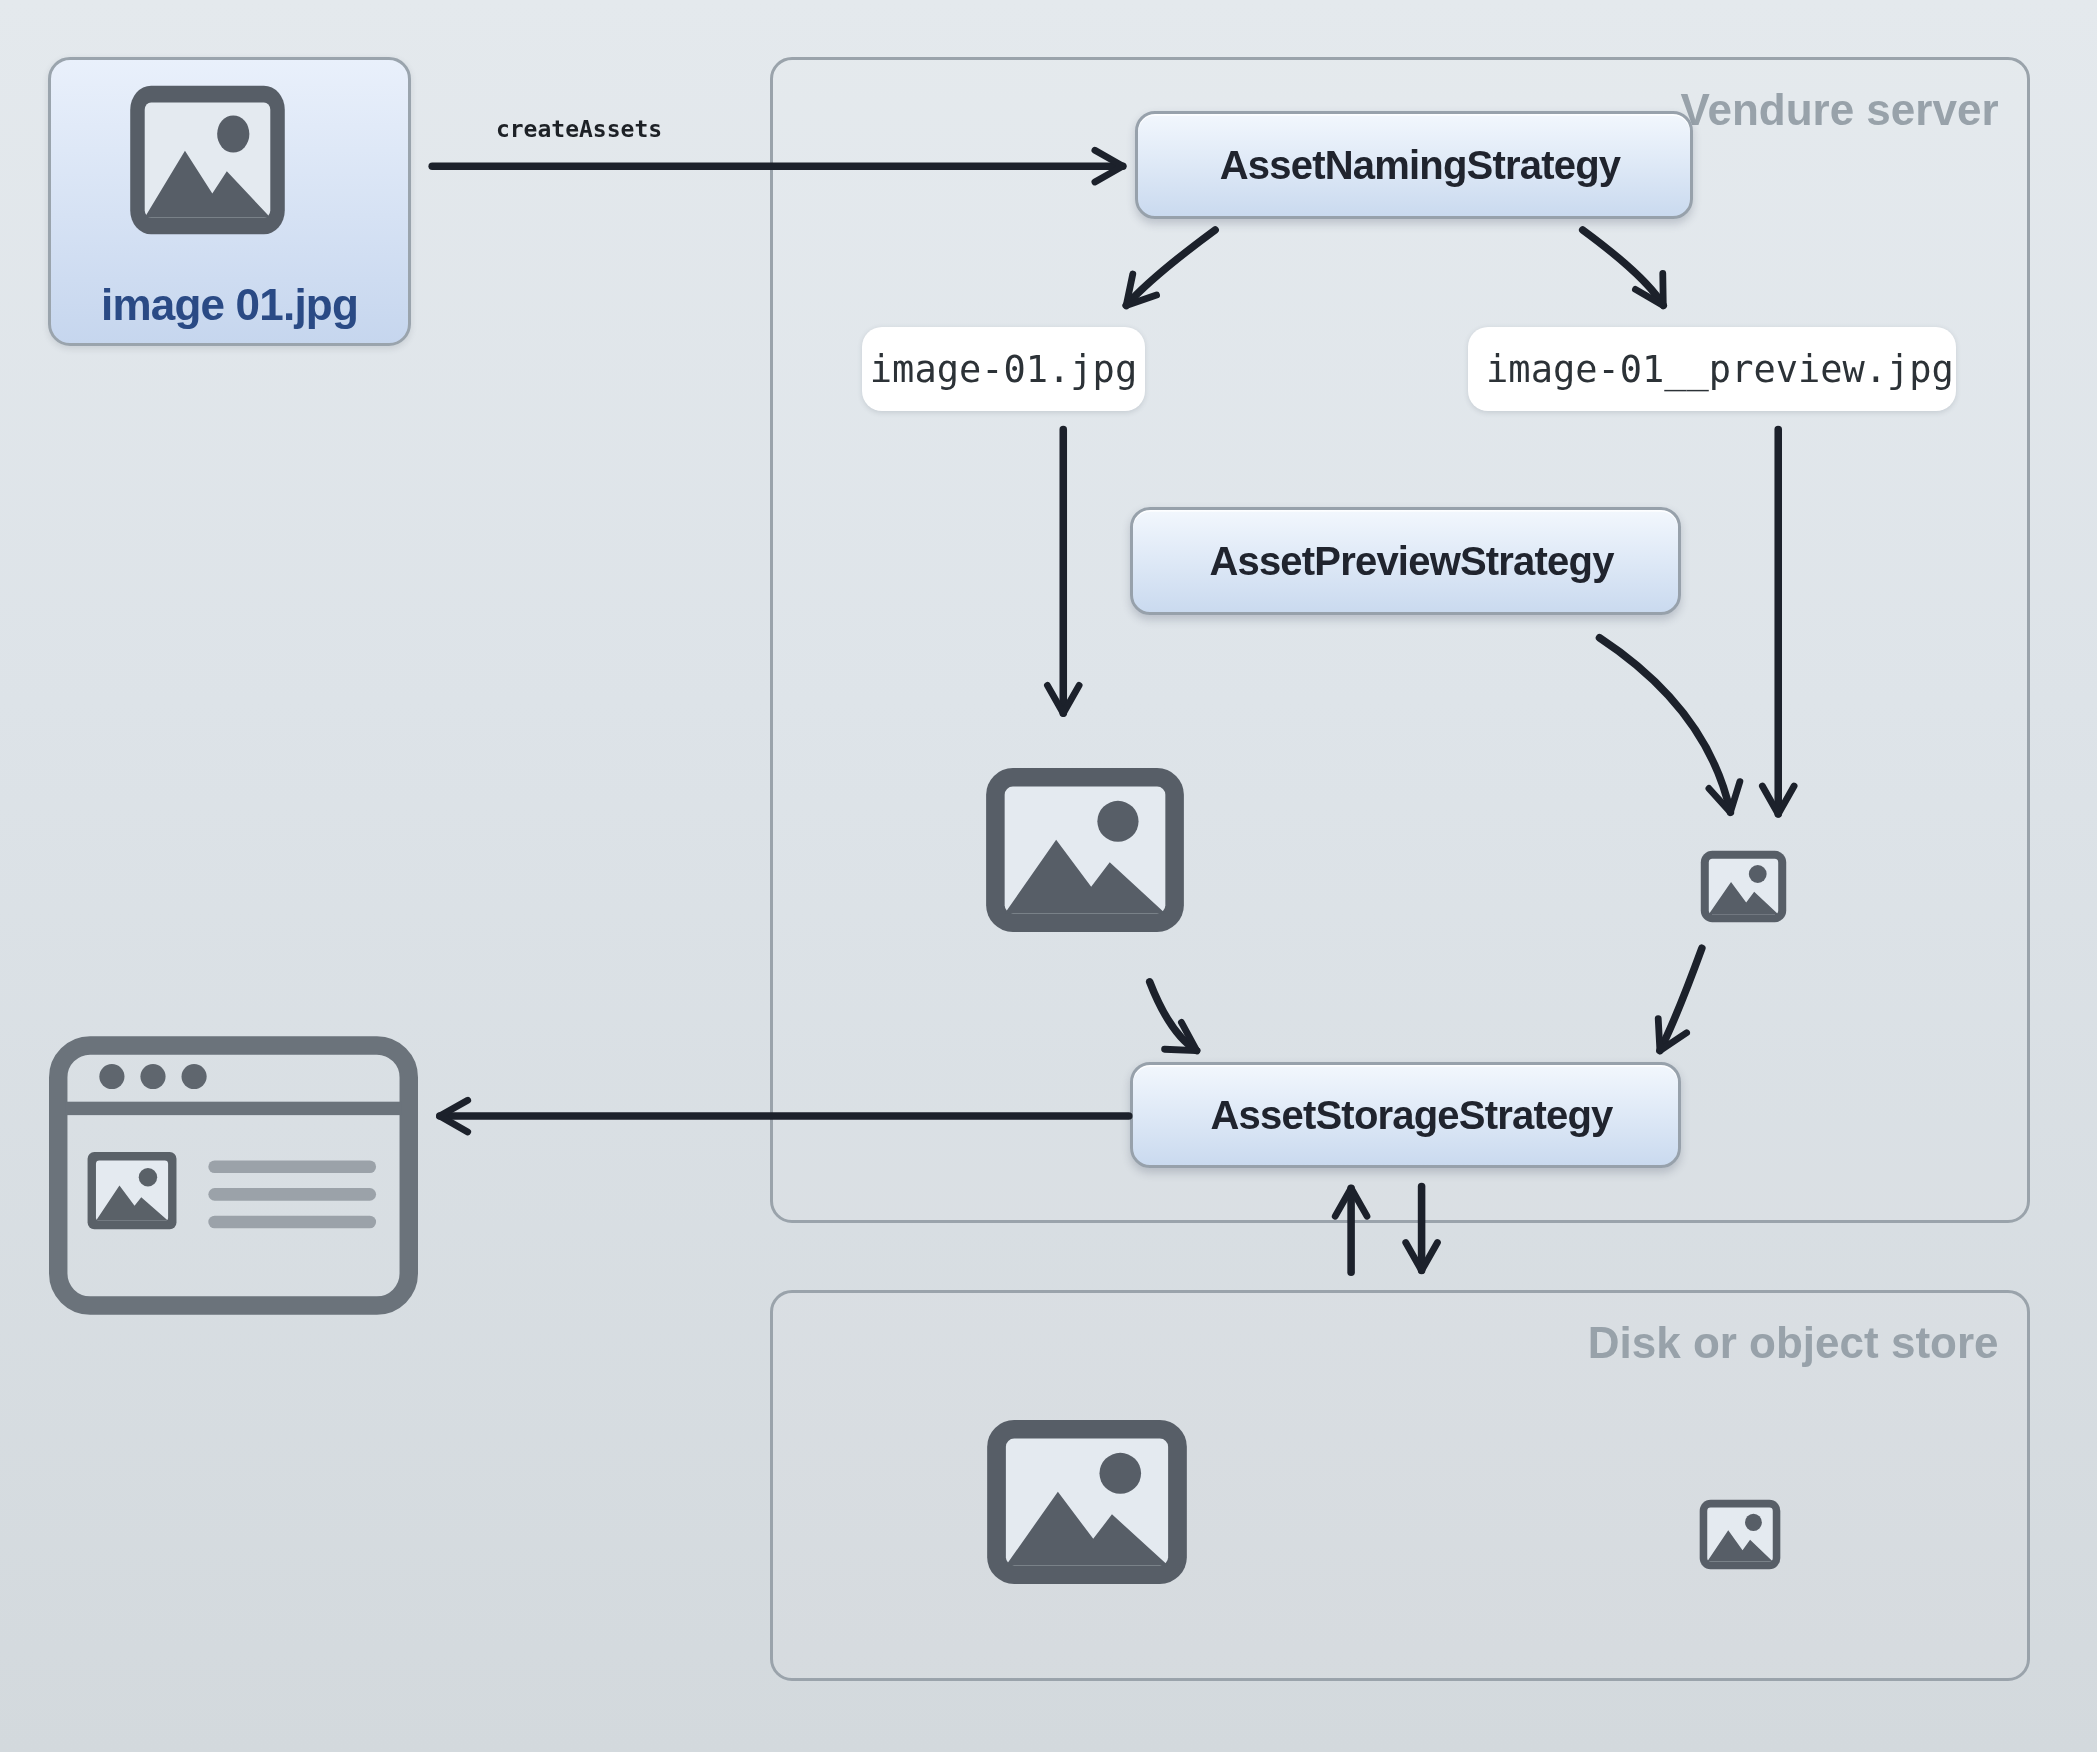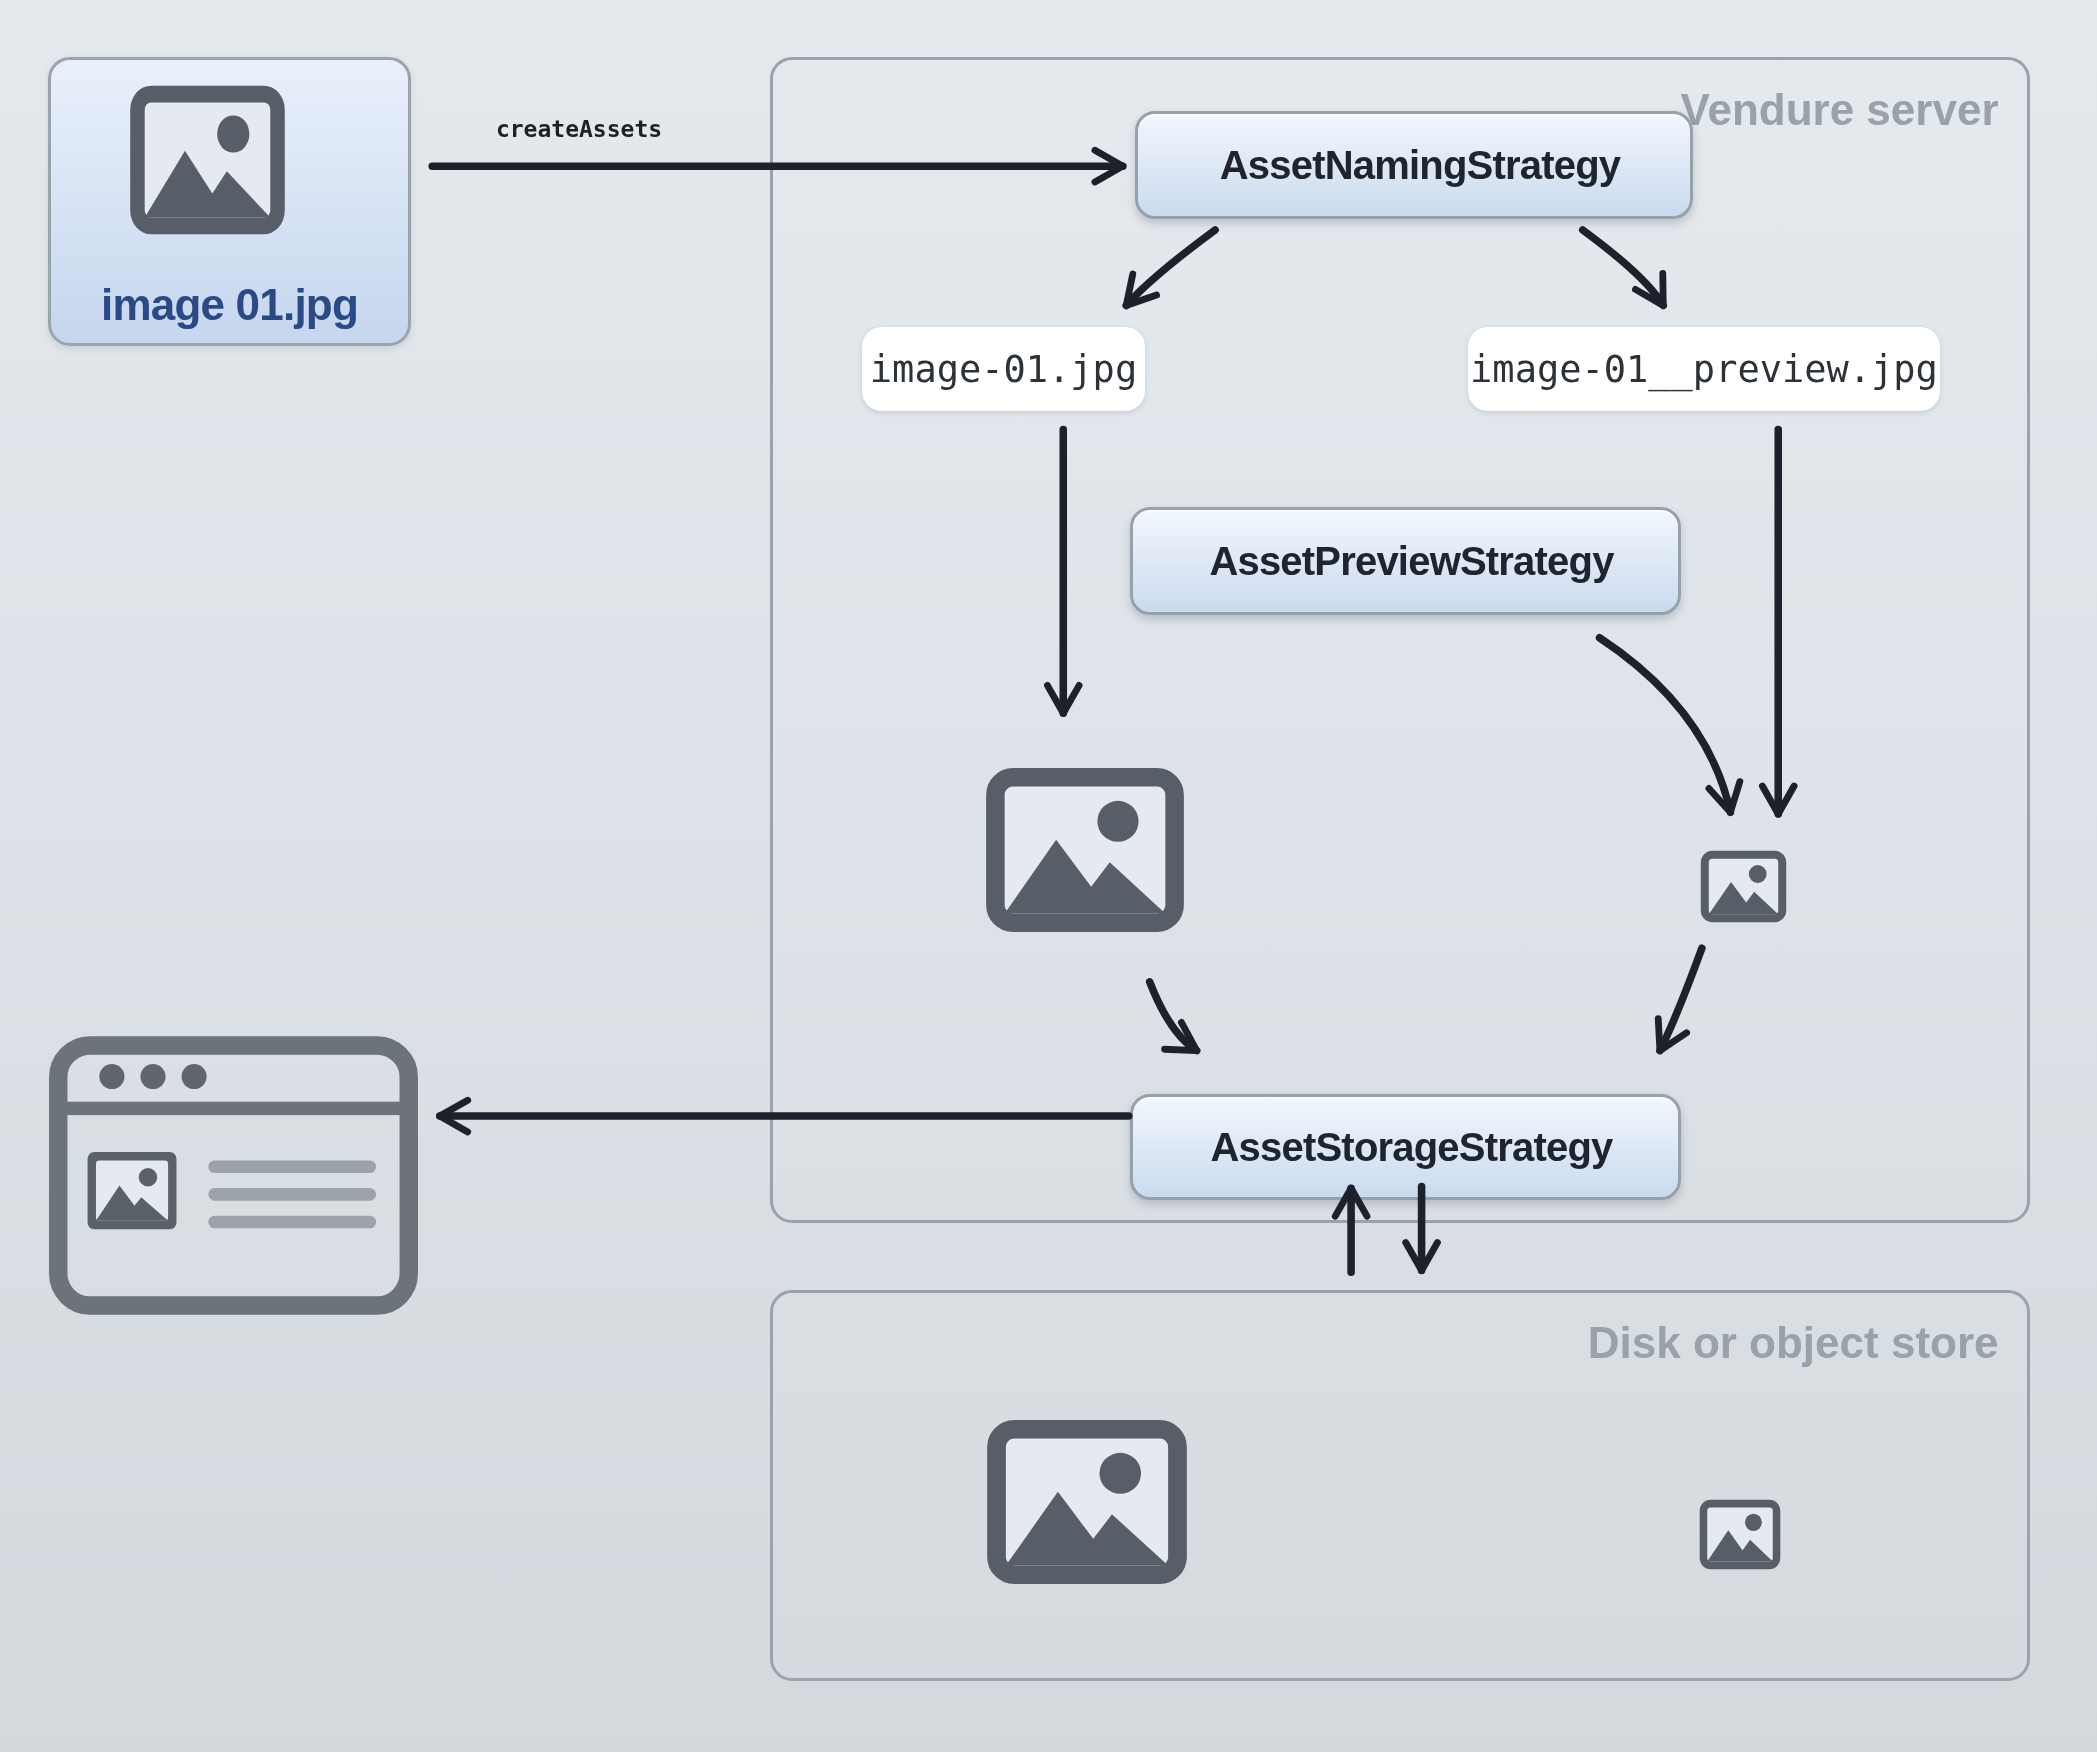--- a/index.html
+++ b/index.html
@@ -47,34 +47,34 @@
     border:3.4px solid #97a1ab;border-radius:20px;
     background:linear-gradient(180deg,#f2f7fd 0%,#e0eaf7 45%,#cadaef 100%);
     box-shadow:0 4.2px 8.4px rgba(60,70,90,.22), inset 0 1.7px 0 rgba(255,255,255,.8);
     display:flex;align-items:center;justify-content:center;
     font-weight:bold;font-size:40px;letter-spacing:-0.8px;
     color:var(--button-text,#20242e);
     padding-left:12px;
   }
   #btn-naming {left:1135px;top:111px;width:540px;height:102px;}
   #btn-preview{left:1130px;top:507px;width:533px;height:102px;}
-  #btn-storage{left:1130px;top:1062px;width:533px;height:100px;margin-top:32px;}
+  #btn-storage{left:1130px;top:1062px;width:533px;height:100px;}
 
   
   .pill{
     position:absolute;height:84px;
     background:var(--filename-pill-bg,#ffffff);border-radius:20px;
     display:flex;align-items:center;justify-content:center;
     font-family:"DejaVu Sans Mono", monospace;
     font-size:37px;color:var(--code-text,#2c3237);
     box-shadow:0 1.7px 5px rgba(70,80,95,.16);
     white-space:nowrap;
   }
   #pill-source {left:862px;top:327px;width:283px;}
-  #pill-preview{left:1468px;top:327px;width:472px;}
+  #pill-preview{left:1468px;top:327px;width:472px;padding-left:16px;}
 
   
   .create-label{
     left:432px;top:116px;width:294px;text-align:center;
     font-family:"DejaVu Sans Mono", monospace;
     font-size:23px;color:#1d2126;font-weight:bold;
   }
 
   
   #icon-large-vendure{left:982px;top:764px;width:206px;height:172px;}

